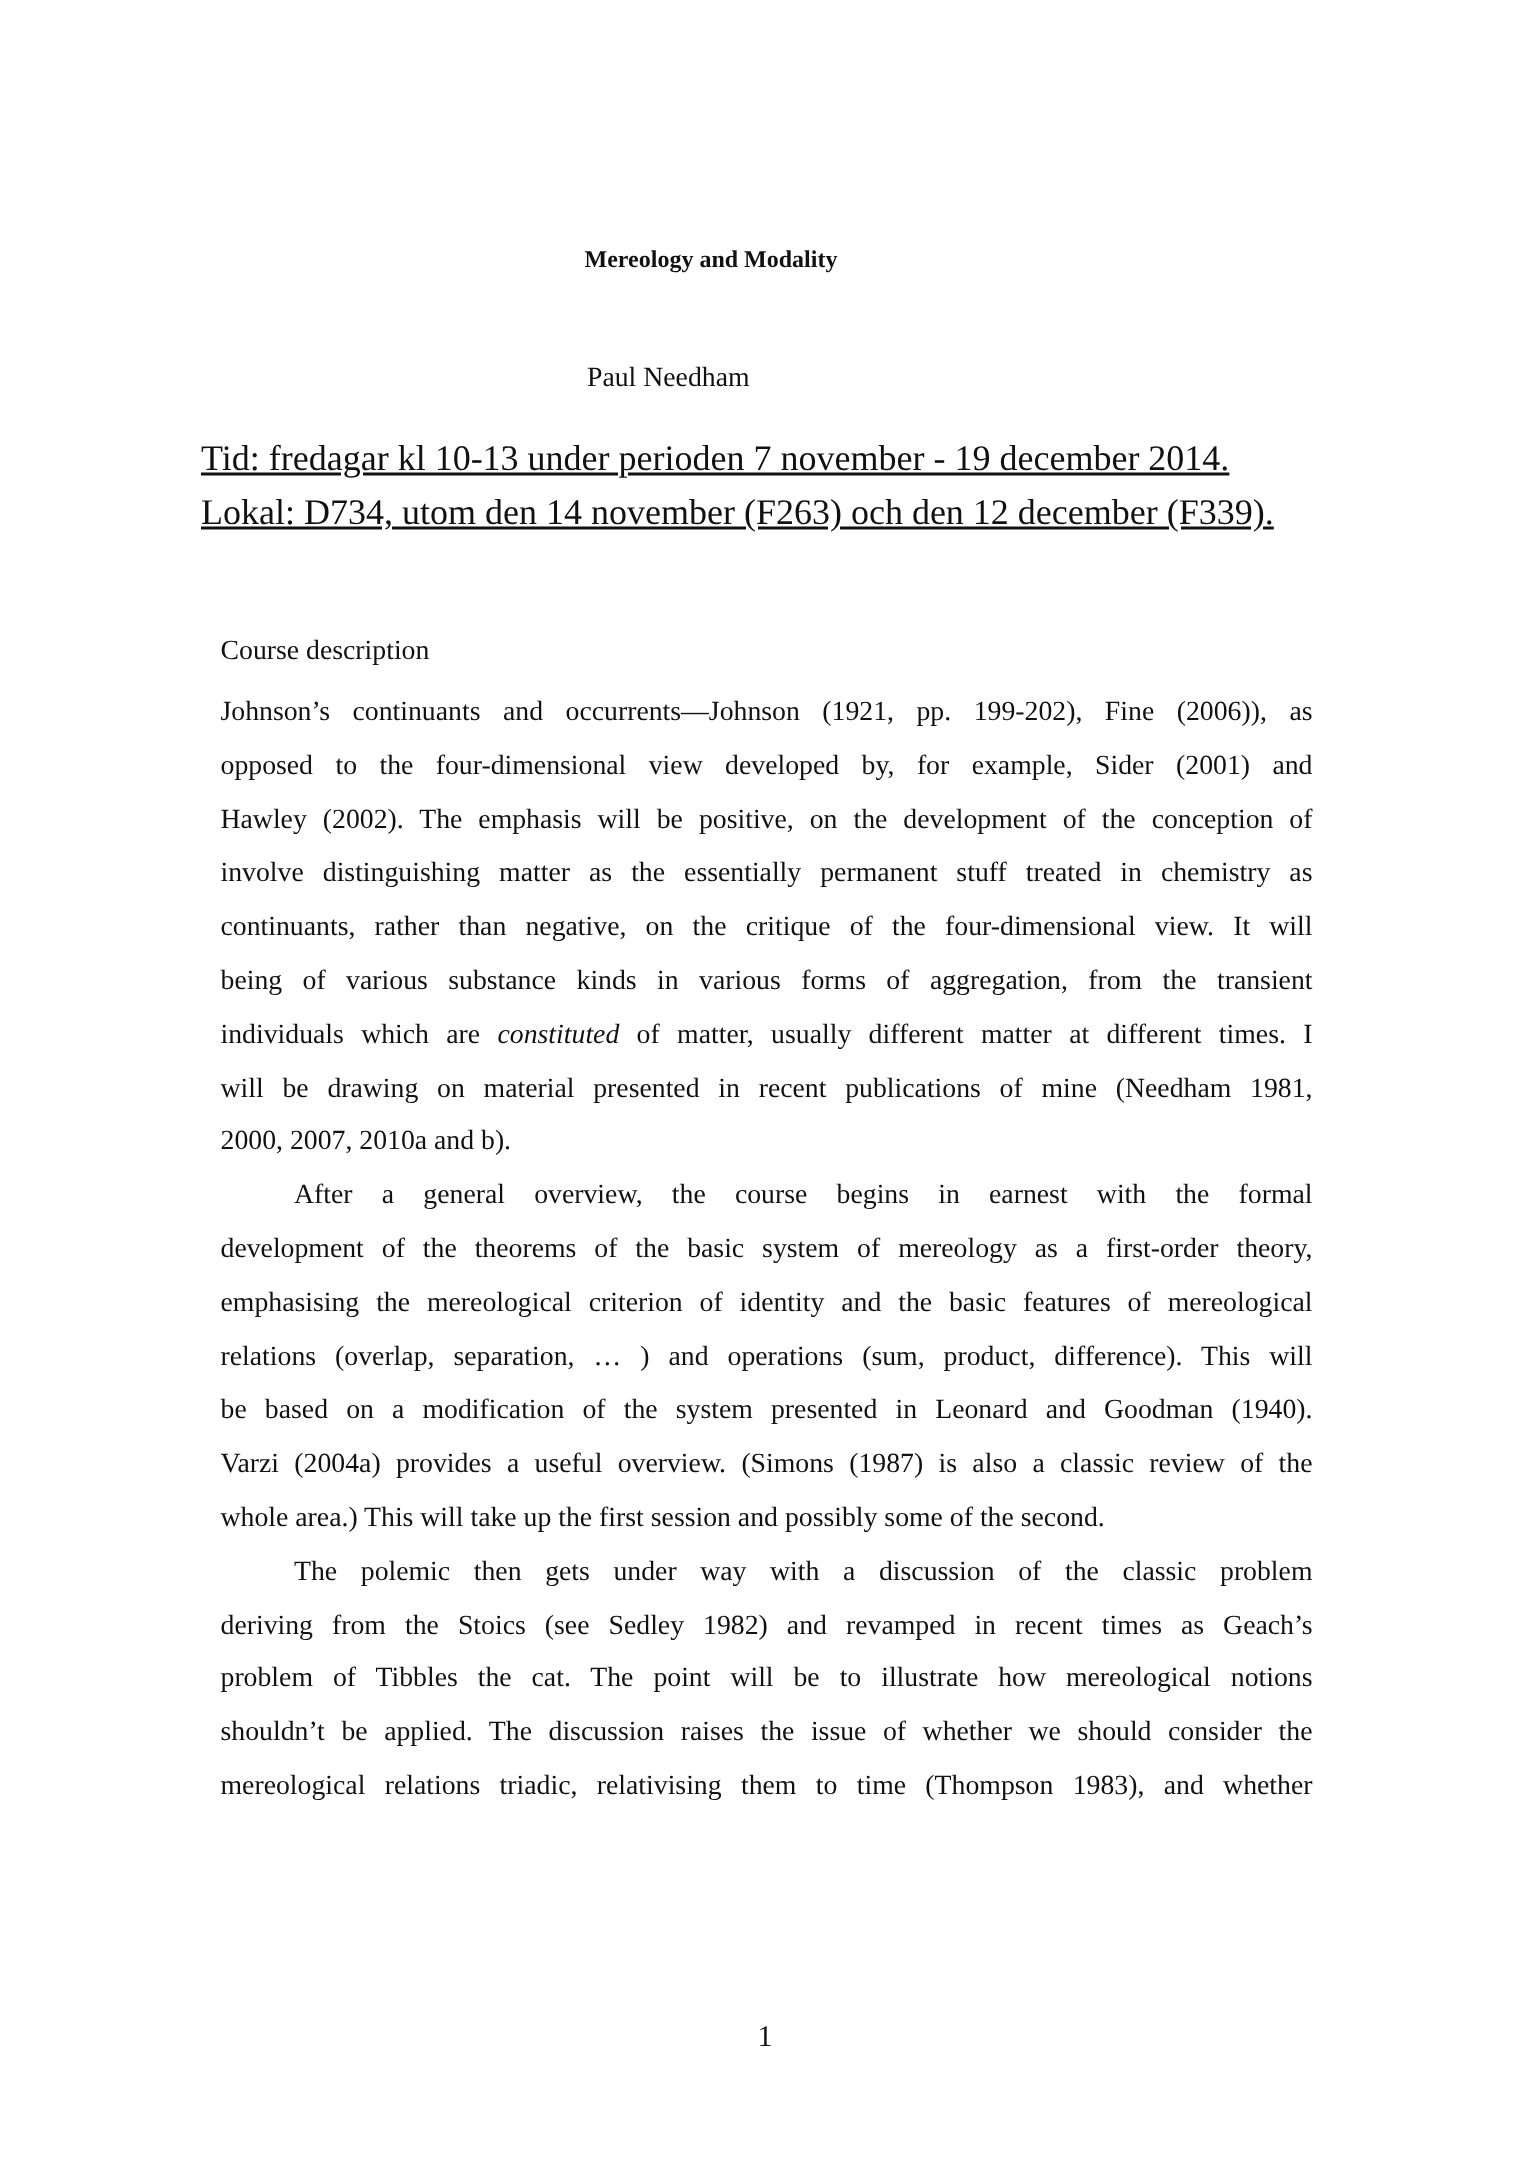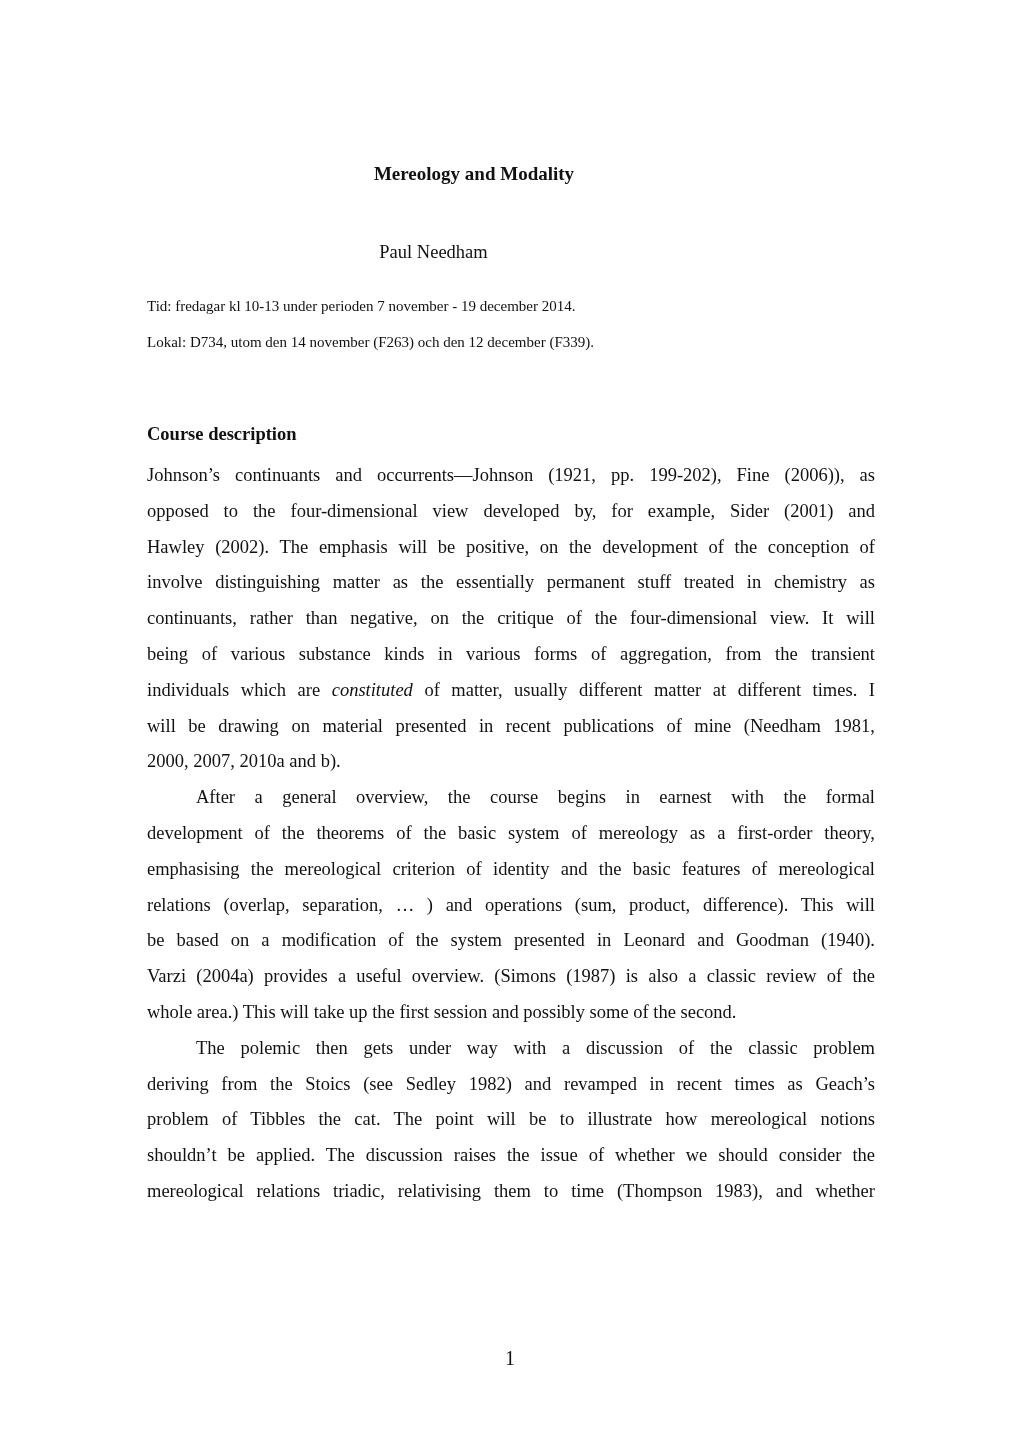--- a/index.html
+++ b/index.html
@@ -20,46 +20,48 @@
       left: 0; top: 0;
       width: 1020px; height: 1443px;
       background: #ffffff;
     }
     .title {
       position: absolute;
       left: 0; width: 948px;
       top: 162px;
       text-align: center;
       font-weight: bold;
-      font-size: 19px;
+      font-size: 16px;
       line-height: 24px;
     }
     .author {
       position: absolute;
       left: 0; width: 867px;
       top: 240px;
       text-align: center;
       font-size: 18.5px;
       line-height: 24px;
+      padding-left: 12px;
     }
     .meta {
       position: absolute;
-      left: 147px;
+      left: 134px;
       width: 730px;
-      font-size: 15px;
+      font-size: 24px;
       line-height: 24px;
       white-space: nowrap;
+      text-decoration: underline;
     }
     .meta-tid { top: 294px; }
     .meta-lokal { top: 330px; }
     .section-heading {
       position: absolute;
       left: 147px;
       top: 422px;
-      font-weight: bold;
+      font-weight: normal;
       font-size: 18.5px;
       line-height: 24px;
     }
     .body-text {
       position: absolute;
       left: 147px;
       width: 728px;
       top: 458px;
       font-size: 18.5px;
       line-height: 35.8px;

